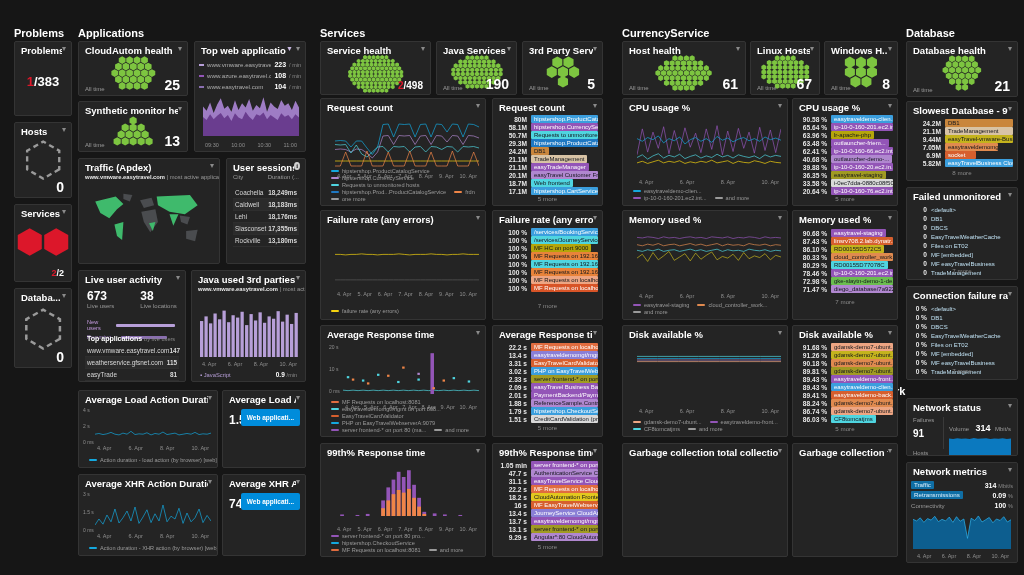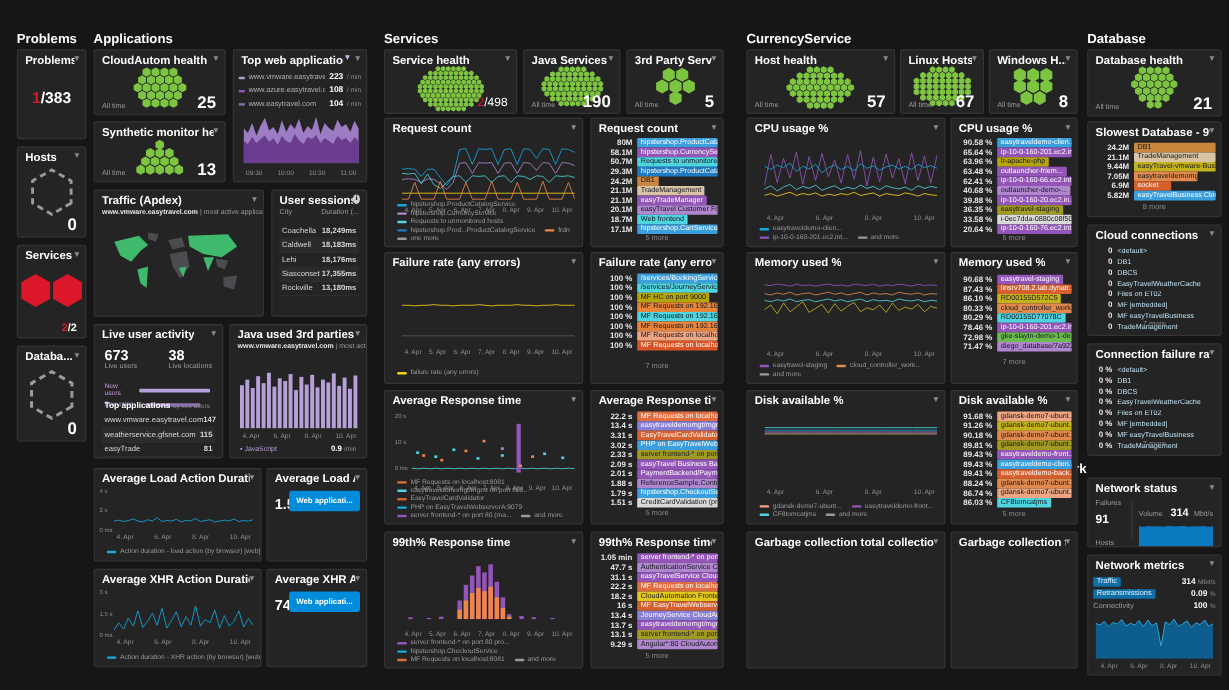--- a/index.html
+++ b/index.html
@@ -517,21 +517,21 @@
           <polygon points="46.3,36.3 44.2,37.5 42.2,36.3 42.2,33.9 44.2,32.7 46.3,33.9" fill="#7dc540"></polygon>
           <polygon points="50.8,36.3 48.8,37.5 46.7,36.3 46.7,33.9 48.8,32.7 50.8,33.9" fill="#7dc540"></polygon>
           <polygon points="21.3,40.2 19.2,41.4 17.1,40.2 17.1,37.9 19.2,36.7 21.3,37.9" fill="#7dc540"></polygon>
           <polygon points="25.8,40.2 23.8,41.4 21.7,40.2 21.7,37.9 23.8,36.7 25.8,37.9" fill="#7dc540"></polygon>
           <polygon points="30.4,40.2 28.3,41.4 26.2,40.2 26.2,37.9 28.3,36.7 30.4,37.9" fill="#7dc540"></polygon>
           <polygon points="34.9,40.2 32.9,41.4 30.8,40.2 30.8,37.9 32.9,36.7 34.9,37.9" fill="#7dc540"></polygon>
           <polygon points="39.5,40.2 37.4,41.4 35.3,40.2 35.3,37.9 37.4,36.7 39.5,37.9" fill="#7dc540"></polygon>
           <polygon points="44.0,40.2 42.0,41.4 39.9,40.2 39.9,37.9 42.0,36.7 44.0,37.9" fill="#7dc540"></polygon>
         </svg>
       </div>
-    <div style="position:absolute;right:7px;bottom:3px;font-size:10px;font-weight:normal;color:#fff"><span class="red">2</span><span>/498</span></div>
+    <div style="position:absolute;right:7px;bottom:3px;font-size:10px;font-weight:bold;color:#fff"><span class="red">2</span><span>/498</span></div>
   </div>
   <div class="tile" style="left:436px;top:41px;width:81px;height:54px">
     <div class="th">
         <span class="tt">Java Services</span>
         <span class="chev">▾</span>
       </div>
     <div class="hexwrap" style="top:12px;height:36px">
         <svg viewBox="0 0 52.0 34.7" style="height:100%">
           <polygon points="19.0,4.7 16.9,5.9 14.9,4.7 14.9,2.3 16.9,1.1 19.0,2.3" fill="#7dc540"></polygon>
           <polygon points="23.5,4.7 21.5,5.9 19.4,4.7 19.4,2.3 21.5,1.1 23.5,2.3" fill="#7dc540"></polygon>
@@ -1021,21 +1021,21 @@
           <polygon points="36.2,29.1 33.8,30.6 31.3,29.1 31.3,26.3 33.8,24.9 36.2,26.3" fill="#7dc540"></polygon>
           <polygon points="41.7,29.1 39.2,30.6 36.8,29.1 36.8,26.3 39.2,24.9 41.7,26.3" fill="#7dc540"></polygon>
           <polygon points="47.1,29.1 44.7,30.6 42.2,29.1 42.2,26.3 44.7,24.9 47.1,26.3" fill="#7dc540"></polygon>
           <polygon points="22.6,33.9 20.1,35.3 17.6,33.9 17.6,31.0 20.1,29.6 22.6,31.0" fill="#7dc540"></polygon>
           <polygon points="28.0,33.9 25.6,35.3 23.1,33.9 23.1,31.0 25.6,29.6 28.0,31.0" fill="#7dc540"></polygon>
           <polygon points="33.5,33.9 31.0,35.3 28.6,33.9 28.6,31.0 31.0,29.6 33.5,31.0" fill="#7dc540"></polygon>
           <polygon points="39.0,33.9 36.5,35.3 34.0,33.9 34.0,31.0 36.5,29.6 39.0,31.0" fill="#7dc540"></polygon>
         </svg>
       </div>
     <span class="tf">All time</span>
-    <span class="bignum">57</span>
+    <span class="bignum">61</span>
   </div>
   <div class="tile" style="left:750px;top:41px;width:70px;height:54px">
     <div class="th">
         <span class="tt">Linux Hosts</span>
         <span class="chev">▾</span>
       </div>
     <div class="hexwrap" style="top:12px;height:36px">
         <svg viewBox="0 0 44.6 31.8" style="height:100%">
           <polygon points="17.3,4.8 15.2,6.1 13.1,4.8 13.1,2.4 15.2,1.1 17.3,2.4" fill="#7dc540"></polygon>
           <polygon points="22.1,4.8 19.9,6.1 17.8,4.8 17.8,2.4 19.9,1.1 22.1,2.4" fill="#7dc540"></polygon>
@@ -1409,21 +1409,21 @@
         </div>
         <div class="lrow">
           <span class="lval">5.82M</span>
           <span class="lchip" style="background:#3b9edd;color:#fff;width:78%;max-width:78%">easyTravelBusiness CloudAuto...</span>
         </div>
       </div>
     <div class="more" style="bottom:4px">8 more</div>
   </div>
   <div class="tile" style="left:906px;top:187px;width:112px;height:93px">
     <div class="th">
-        <span class="tt">Cloud connections</span>
+        <span class="tt">Failed unmonitored</span>
         <span class="chev">▾</span>
       </div>
     <div class="lrows" style="top:17px">
         <div class="lrow" style="height:9px">
           <span class="lval" style="width:16px">0</span>
           <span style="font-size:6px;color:#bfe0f2;white-space:nowrap;overflow:hidden">&lt;default&gt;</span>
         </div>
         <div class="lrow" style="height:9px">
           <span class="lval" style="width:16px">0</span>
           <span style="font-size:6px;color:#bfe0f2;white-space:nowrap;overflow:hidden">DB1</span>

